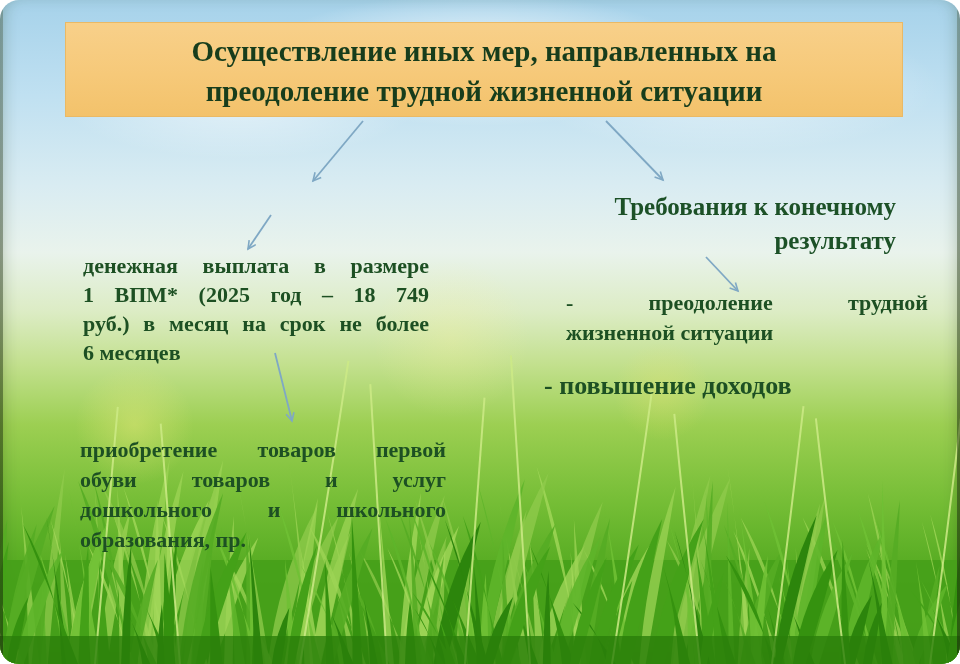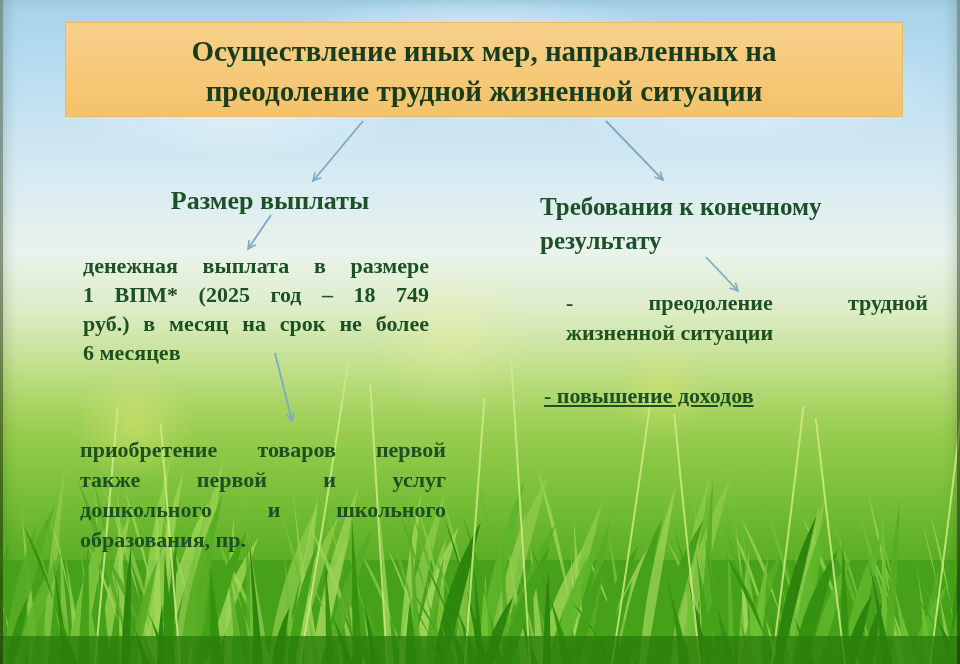--- a/index.html
+++ b/index.html
@@ -17,20 +17,21 @@
       
       radial-gradient(ellipse 320px 95px at 50% 9%, rgba(255,255,255,.85), rgba(255,255,255,0) 70%),
       radial-gradient(ellipse 260px 85px at 25% 15%, rgba(255,255,255,.55), rgba(255,255,255,0) 70%),
       radial-gradient(ellipse 300px 95px at 76% 13%, rgba(255,255,255,.5), rgba(255,255,255,0) 70%),
       
       linear-gradient(180deg,
         #a6d2ea 0%, #bfe0f1 14%, #d9ecf2 28%, #e9f3ec 38%,
         #dcecc4 47%, #c2e08d 55%, #9ccf52 64%, #74bd35 76%,
         #4ea71d 88%, #3d9313 100%);
     box-shadow: inset 0 -8px 18px rgba(20,50,5,.35);
+    border-radius: 19px;
   }
   .slide::before,.slide::after{
     content:"";position:absolute;top:0;bottom:0;width:3px;z-index:6;
     background:linear-gradient(180deg, rgba(60,75,45,.30), rgba(25,45,10,.60));
   }
   .slide::before{left:0}
   .slide::after{right:0}
 
   .grass{position:absolute;left:0;bottom:0;width:960px;height:344px;z-index:1;}
 
@@ -38,25 +39,25 @@
   .title-box{
     position:absolute;z-index:3;left:65px;top:22px;width:838px;height:95px;
     box-sizing:border-box;padding-top:8px;
     background:linear-gradient(180deg,#f8d08a 0%,#f6c979 55%,#f3c26b 100%);
     border:1px solid #eab965;
     color:var(--title_text,#173d1c);
     font-size:29px;line-height:40px;
   }
   .title-box div{text-align:center;}
   .h-left{left:120px;top:186px;width:300px;font-size:26px;text-align:center;color:var(--heading_text,#1c5127);}
-  .h-right{left:540px;top:190px;width:356px;font-size:25px;line-height:34px;text-align:left;color:var(--heading_text,#1c5127);}
+  .h-right{left:540px;top:190px;width:356px;font-size:25px;line-height:34px;text-align:right;color:var(--heading_text,#1c5127);}
   .payment{left:83px;top:251px;width:346px;font-size:22px;line-height:29px;}
   .purchases{left:80px;top:435px;width:366px;font-size:22px;line-height:30px;}
   .res1{left:566px;top:288px;width:362px;font-size:22px;line-height:30px;}
-  .res2{left:544px;top:381px;width:362px;font-size:22px;line-height:30px;text-decoration:underline;}
+  .res2{left:544px;top:371px;width:362px;font-size:26px;line-height:30px;}
   
   .jblock div{text-align:justify;text-align-last:justify;-moz-text-align-last:justify;}
   .jblock div:last-child{text-align-last:left;-moz-text-align-last:left;}
 
   .arrows{position:absolute;left:0;top:0;z-index:4;pointer-events:none;}
 </style>
 </head>
 <body>
 
 <div class="slide">
@@ -315,30 +316,29 @@
         <path d="M1,1 L9,5 L1,9" fill="none" stroke="#7fa8c4" stroke-width="1.6"></path>
       </marker>
     </defs>
     <line x1="363" y1="121" x2="313" y2="181" stroke="#7fa8c4" stroke-width="1.8" marker-end="url(#ah)"></line>
     <line x1="606" y1="121" x2="663" y2="180" stroke="#7fa8c4" stroke-width="1.8" marker-end="url(#ah)"></line>
     <line x1="271" y1="215" x2="248" y2="249" stroke="#7fa8c4" stroke-width="1.8" marker-end="url(#ah)"></line>
     <line x1="275" y1="353" x2="292" y2="421" stroke="#7fa8c4" stroke-width="1.8" marker-end="url(#ah)"></line>
     <line x1="706" y1="257" x2="738" y2="291" stroke="#7fa8c4" stroke-width="1.8" marker-end="url(#ah)"></line>
   </svg>
 
-  <div class="txt h-left">Размер выплаты</div>
   <div class="txt payment jblock">
       <div>денежная выплата в размере</div>
       <div>1 ВПМ* (2025 год – 18 749</div>
       <div>руб.) в месяц на срок не более</div>
       <div>6 месяцев</div>
     </div>
   <div class="txt purchases jblock">
       <div>приобретение товаров первой</div>
-      <div>также первой и услуг</div>
+      <div>обуви товаров и услуг</div>
       <div>дошкольного и школьного</div>
       <div>образования, пр.</div>
     </div>
 
   <div class="txt h-right">Требования к конечному результату</div>
   <div class="txt res1 jblock">
       <div>- преодоление трудной</div>
       <div>жизненной ситуации</div>
     </div>
   <div class="txt res2 jblock">

